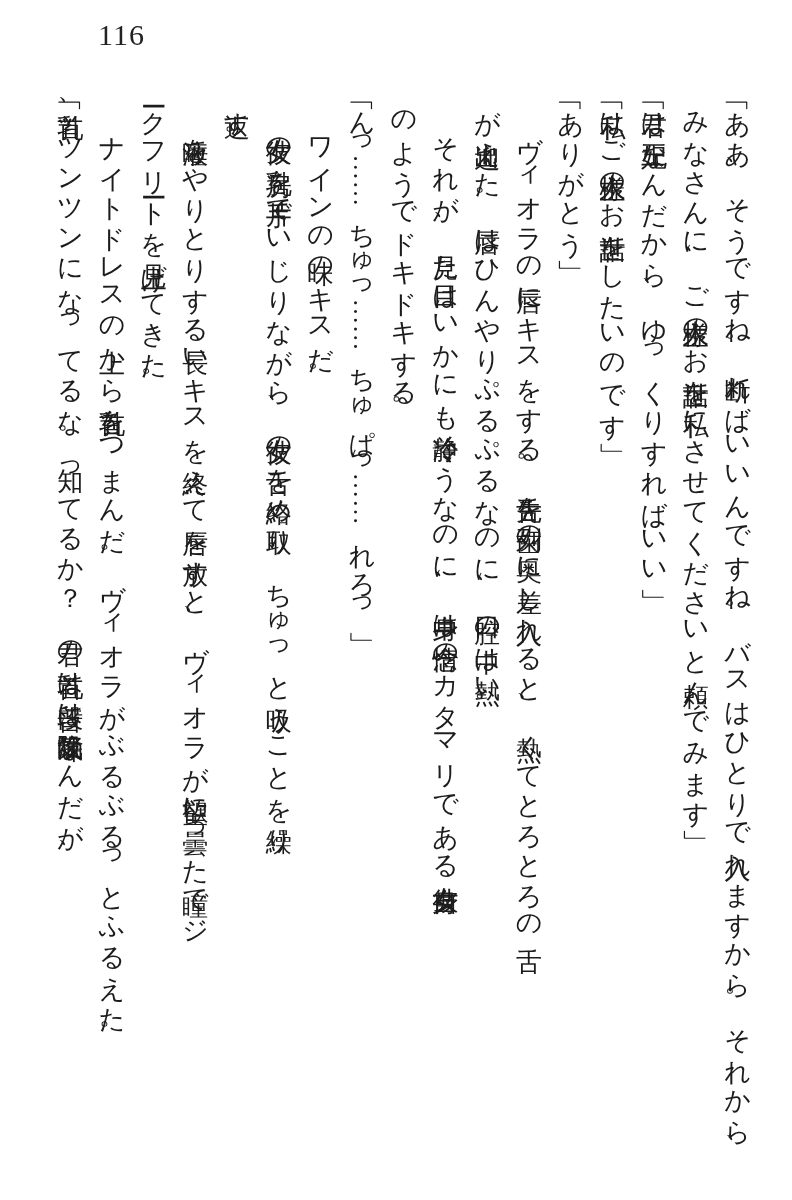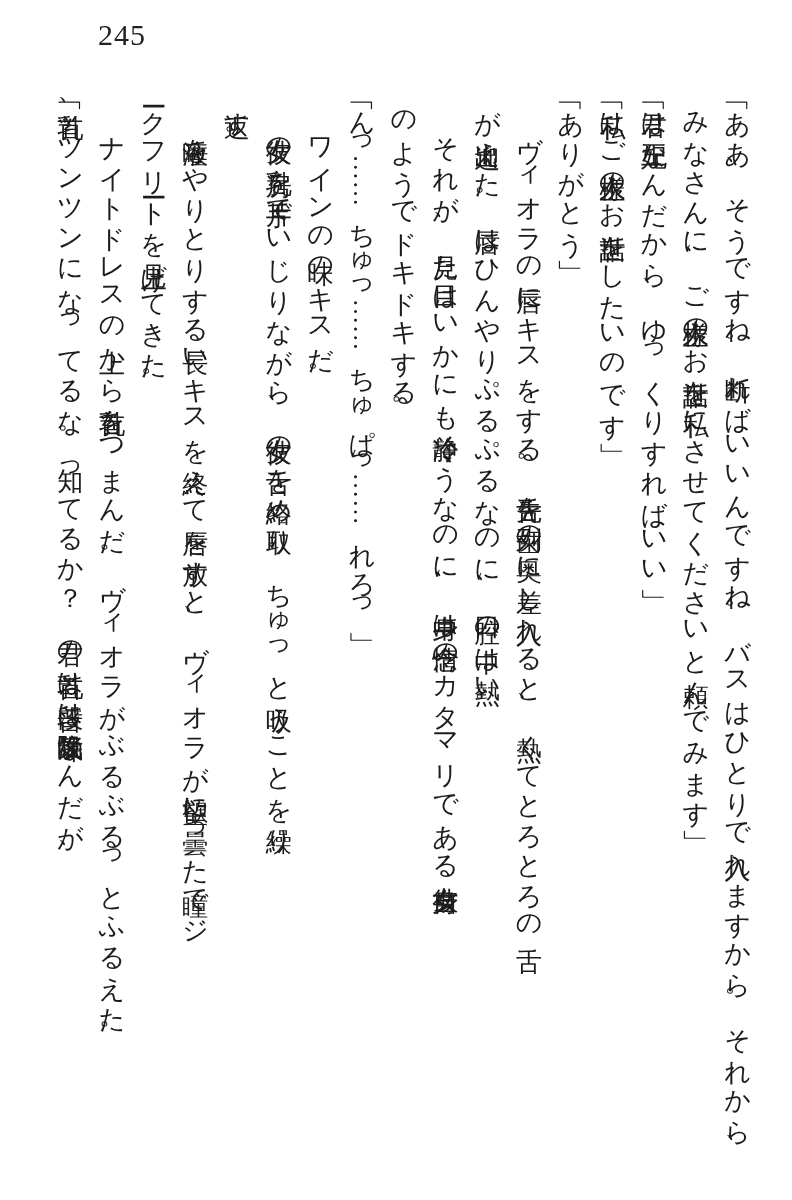--- a/index.html
+++ b/index.html
@@ -40,21 +40,21 @@
   }
   .col.indent {
     padding-top: 26.4px;
   }
 </style>
 </head>
 <body>
 
 <div class="book-page">
 
-  <div class="page-number">245</div>
+  <div class="page-number">116</div>
 
   <div class="text-block">
     <div class="col">「ああ、そうですね。断ればいいんですね。バスはひとりで入れますから。それから、</div>
     <div class="col">みなさんに、ご主人様のお世話を私にさせてくださいと頼んでみます」</div>
     <div class="col">「君は王妃なんだから、ゆっくりすればいい」</div>
     <div class="col">「私はご主人様のお世話をしたいのです」</div>
     <div class="col">「ありがとう」</div>
     <div class="col indent">ヴィオラの唇にキスをする。舌先を歯列の奥に差し入れると、熱くてとろとろの舌</div>
     <div class="col">が出迎えた。唇はひんやりぷるぷるなのに、口腔の中は熱い。</div>
     <div class="col indent">それが、見た目はいかにも冷静そうなのに、中身は情念のカタマリである彼女自身</div>

